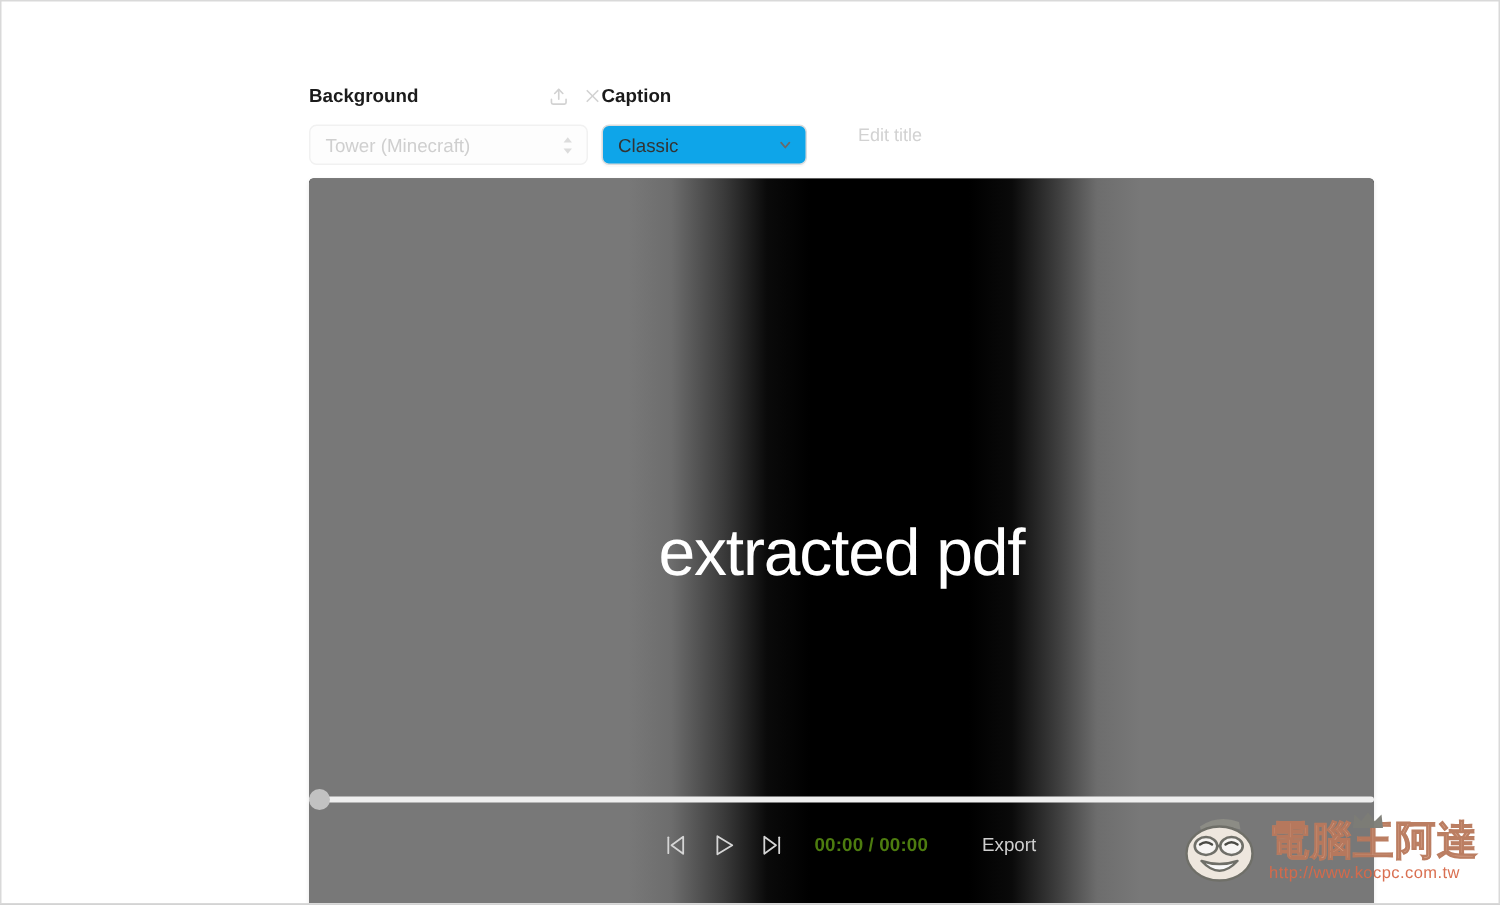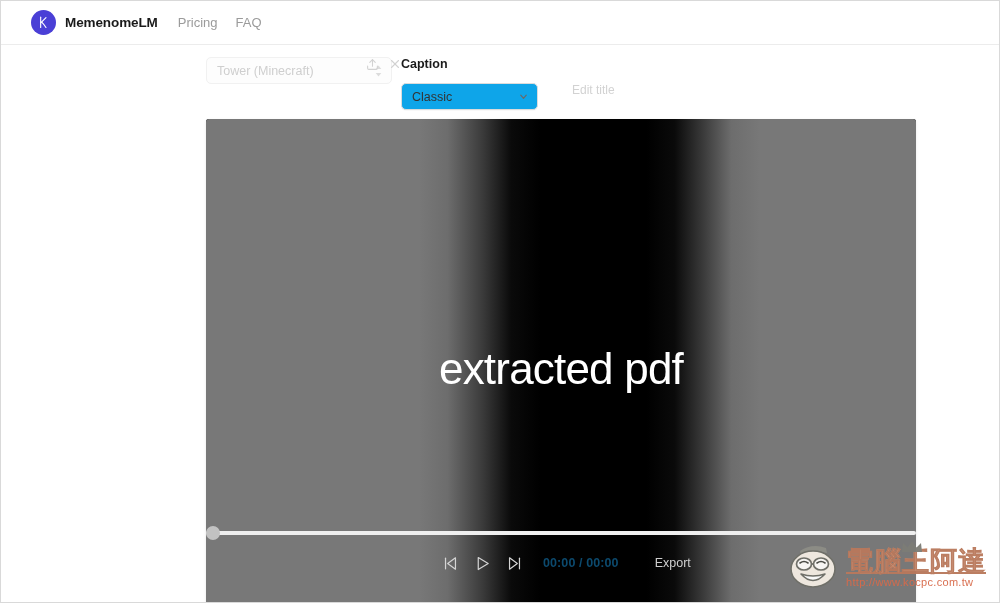--- a/index.html
+++ b/index.html
@@ -241,21 +241,21 @@
     width: 18px; height: 18px;
     display: flex;
     align-items: center;
     justify-content: center;
     color: #d5d5d5;
     cursor: pointer;
   }
   .time-display {
     font-size: 12.5px;
     font-weight: bold;
-    color: #0c4a6e;
+    color: #4d7c0f;
     margin-left: 6px;
     letter-spacing: 0.1px;
     white-space: nowrap;
   }
   .export-btn {
     font-size: 12.5px;
     color: #cfcfcf;
     margin-left: 22px;
     cursor: default;
     white-space: nowrap;
@@ -275,61 +275,43 @@
   }
   .wm-face { flex: 0 0 auto; margin-right: 2px; }
   .wm-right { display: flex; flex-direction: column; justify-content: center; }
   .wm-cn {
     font-size: 27px;
     font-weight: bold;
     color: #d8a38a;
     letter-spacing: 1px;
     line-height: 30px;
     font-family: "DejaVu Sans", sans-serif;
-    text-decoration: underline;
     -webkit-text-stroke: 0.6px #b9795c;
   }
   .wm-url {
     font-size: 11px;
     color: #d86a4a;
     letter-spacing: 0.3px;
     line-height: 13px;
     font-family: "Liberation Sans", sans-serif;
   }
   .wm-crown { position: absolute; left: 115px; top: 2px; }
 </style>
 </head>
 <body>
 
 <div class="page">
 
-  <div class="navbar">
-    <div class="brand">
-      <span class="logo-circle">
-        <svg width="17" height="17" viewBox="0 0 24 24" aria-hidden="true">
-          <g fill="none" stroke="#ffffff" stroke-width="1.6" stroke-linecap="round">
-            <path d="M8 4.5 L8 19"></path>
-            <path d="M15.5 5 C13 7.5 10.5 10 8.5 12.2"></path>
-            <path d="M9.5 11.5 C12 14 14 16.5 15.5 19"></path>
-          </g>
-        </svg>
-      </span>
-      <span class="brand-name">MemenomeLM</span>
-    </div>
-    <div class="nav-links">
-      <span class="nav-link">Pricing</span>
-      <span class="nav-link">FAQ</span>
-    </div>
-  </div>
 
   <div class="editor">
 
     <div class="controls-row">
 
       <div class="control-group group-bg">
+        <span class="ctl-label">Background</span>
         <div class="bg-select">
           <span>Tower (Minecraft)</span>
           <span class="stepper-icon">
             <svg width="9" height="14" viewBox="0 0 9 14" aria-hidden="true">
               <path d="M4.5 1.5 L7.3 5 L1.7 5 Z" fill="currentColor"></path>
               <path d="M4.5 12.5 L1.7 9 L7.3 9 Z" fill="currentColor"></path>
             </svg>
           </span>
         </div>
         <div class="bg-actions">

